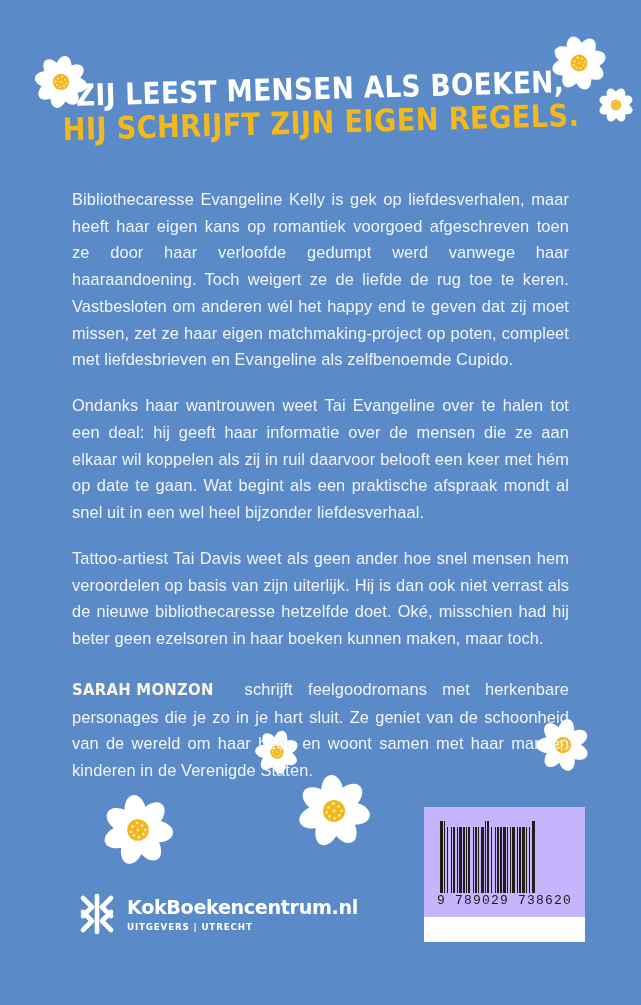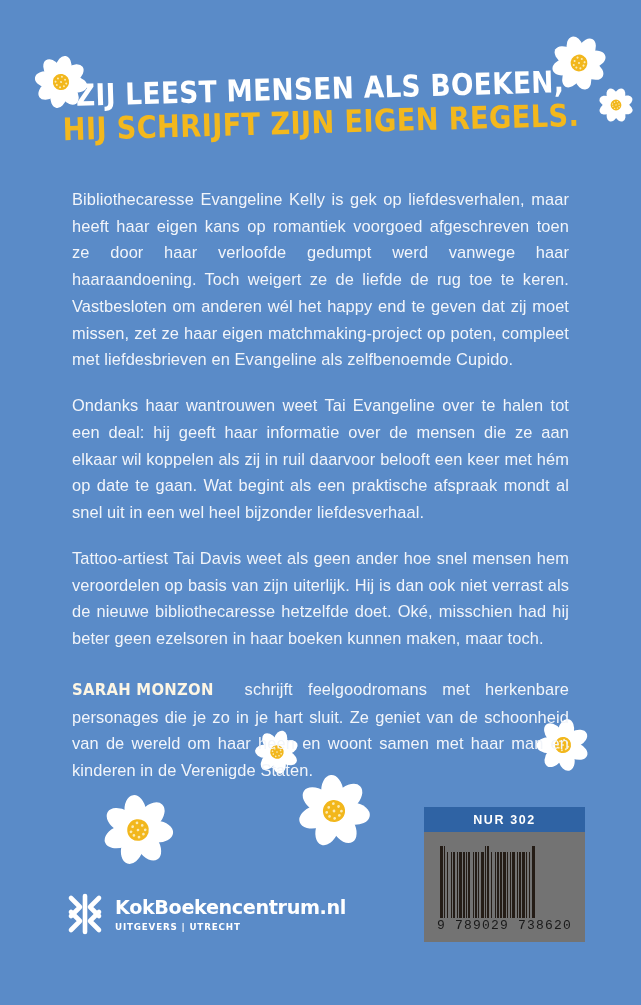--- a/index.html
+++ b/index.html
@@ -76,21 +76,21 @@
     font-size: 16.5px;
     letter-spacing: 0.3px;
     display: inline-block;
     transform: scaleX(0.9);
     transform-origin: left center;
   }
 
   
   #publisher {
     position: absolute;
-    left: 66px;
+    left: 78px;
     top: 892px;
     display: flex;
     align-items: center;
     gap: 11px;
   }
   #publisher-mark { width: 38px; height: 44px; flex: none; }
   #publisher-mark svg { display: block; }
   #publisher-text { line-height: 1; }
   #publisher-name {
     display: block;
@@ -131,21 +131,21 @@
     font-weight: bold;
     letter-spacing: 1.6px;
     display: flex;
     align-items: center;
     justify-content: center;
     font-family: "Liberation Sans", sans-serif;
   }
   #barcode-area {
     position: relative;
     height: 110px;
-    background: #737373;
+    background: #c4b5fd;
   }
   #barcode-bars {
     position: absolute;
     left: 16px;
     top: 14px;
     width: 129px;
     height: 72px;
     display: flex;
     align-items: flex-end;
     gap: 0;
@@ -453,21 +453,20 @@
         </g>
       </svg>
     </div>
     <div id="publisher-text">
       <span id="publisher-name">KokBoekencentrum.nl</span>
       <span id="publisher-tagline">UITGEVERS | UTRECHT</span>
     </div>
   </div>
 
   <div id="barcode-block">
-    <div id="nur-bar">NUR 302</div>
     <div id="barcode-area">
       <div id="barcode-bars">
           <i style="width: 3px; height: 100%; background: rgb(36, 28, 22);"></i>
           <i style="width: 1px; height: 100%; background: transparent;"></i>
           <i style="width: 1px; height: 100%; background: rgb(36, 28, 22);"></i>
           <i style="width: 2px; height: 92%; background: transparent;"></i>
           <i style="width: 1px; height: 92%; background: rgb(36, 28, 22);"></i>
           <i style="width: 3px; height: 92%; background: transparent;"></i>
           <i style="width: 1px; height: 92%; background: rgb(36, 28, 22);"></i>
           <i style="width: 1px; height: 92%; background: transparent;"></i>

